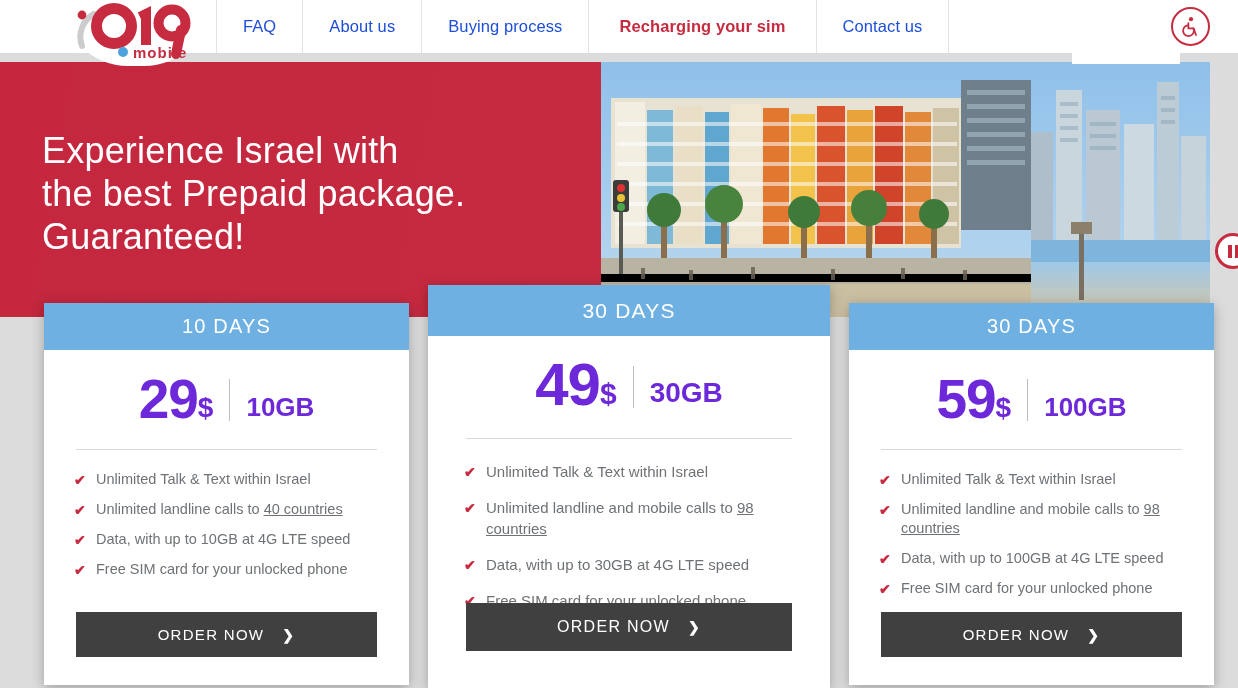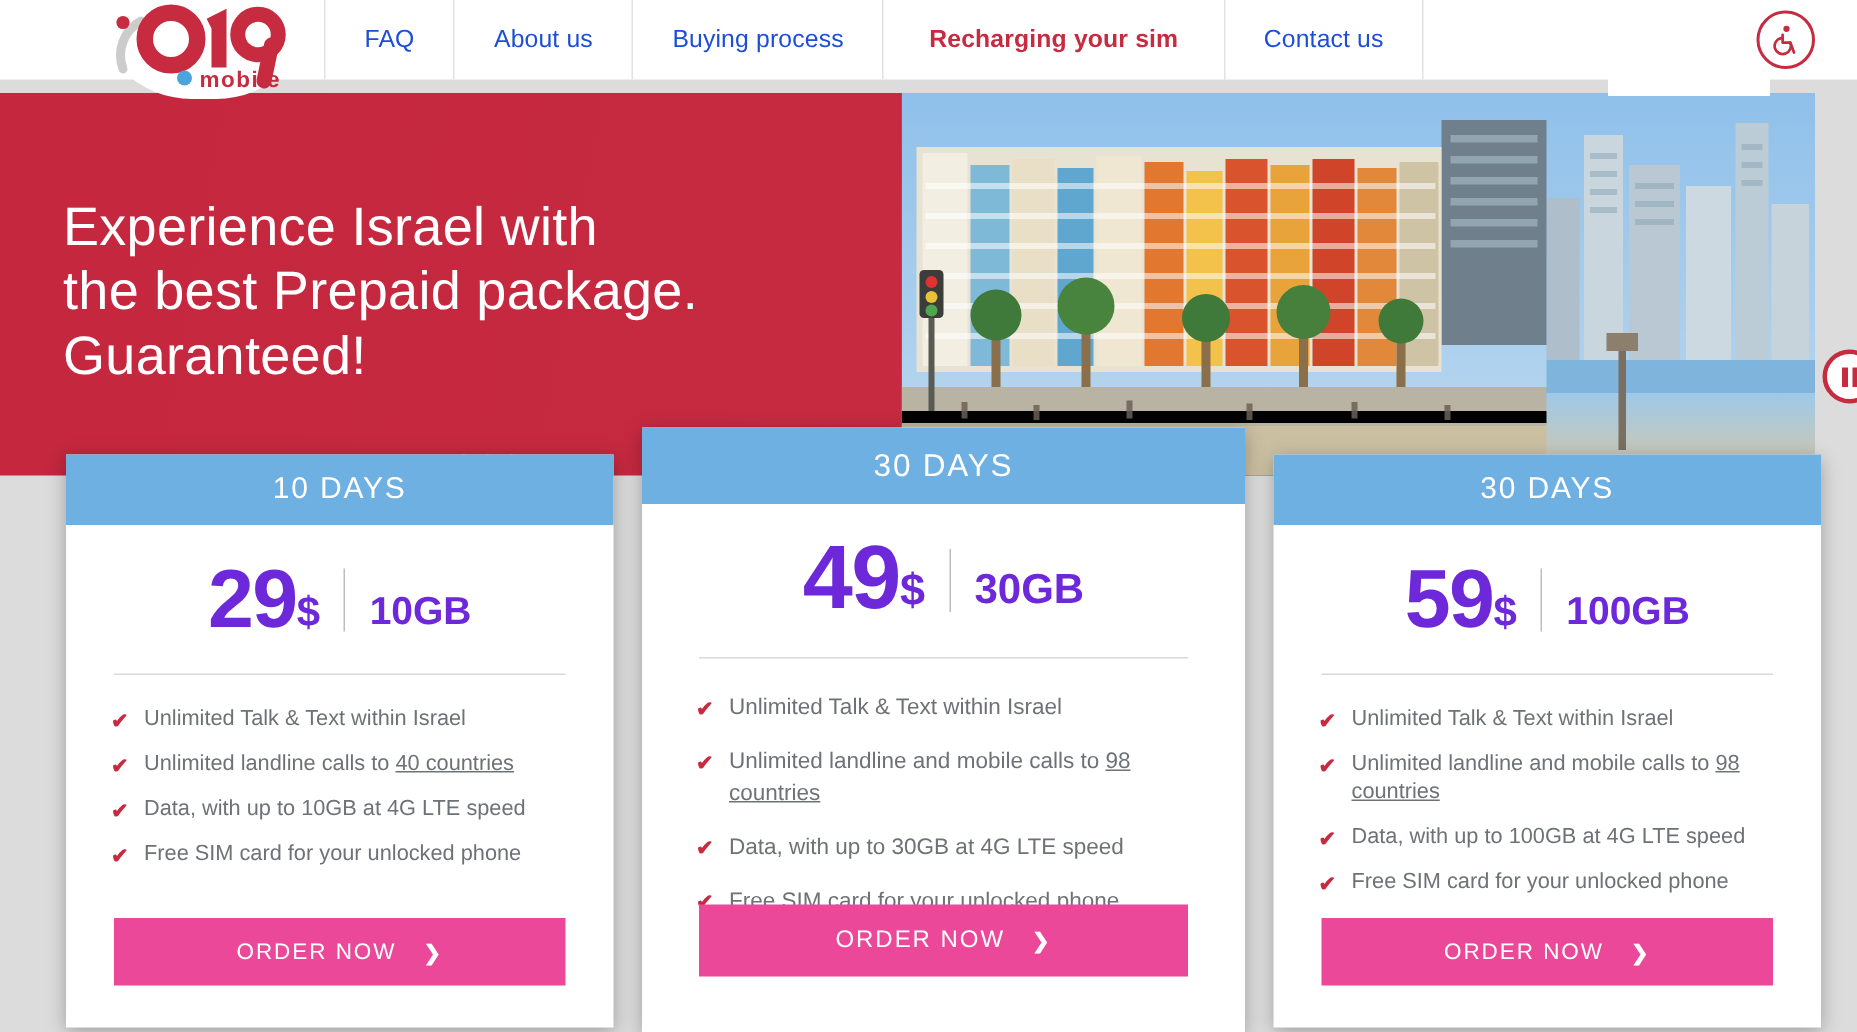--- a/index.html
+++ b/index.html
@@ -126,21 +126,21 @@
     font-size: 14.5px; line-height: 19px; color: #6e7276;
   }
   .card-2 .features li { font-size: 15px; line-height: 21px; margin-bottom: 15px; }
   .features li .chk {
     position:absolute; left:0; top:1px; color:#c62b40; font-size: 14px; font-weight: bold;
   }
   .features u { text-decoration: underline; cursor: pointer; }
 
   .order-btn {
     position: absolute; left: 32px; right: 32px; bottom: 28px; height: 45px;
-    background: #ec4899; color: #ffffff; border: none; cursor: pointer;
+    background: #404040; color: #ffffff; border: none; cursor: pointer;
     font-size: 15px; letter-spacing: 1.3px;
     display:flex; align-items:center; justify-content:center; gap: 18px;
     font-family: "Liberation Sans", sans-serif;
   }
   .card-2 .order-btn { left: 38px; right: 38px; bottom: 37px; height: 48px; font-size: 16px; }
   .order-btn .arrow { font-size: 14px; font-weight: bold; }
 </style>
 </head>
 <body>
 

